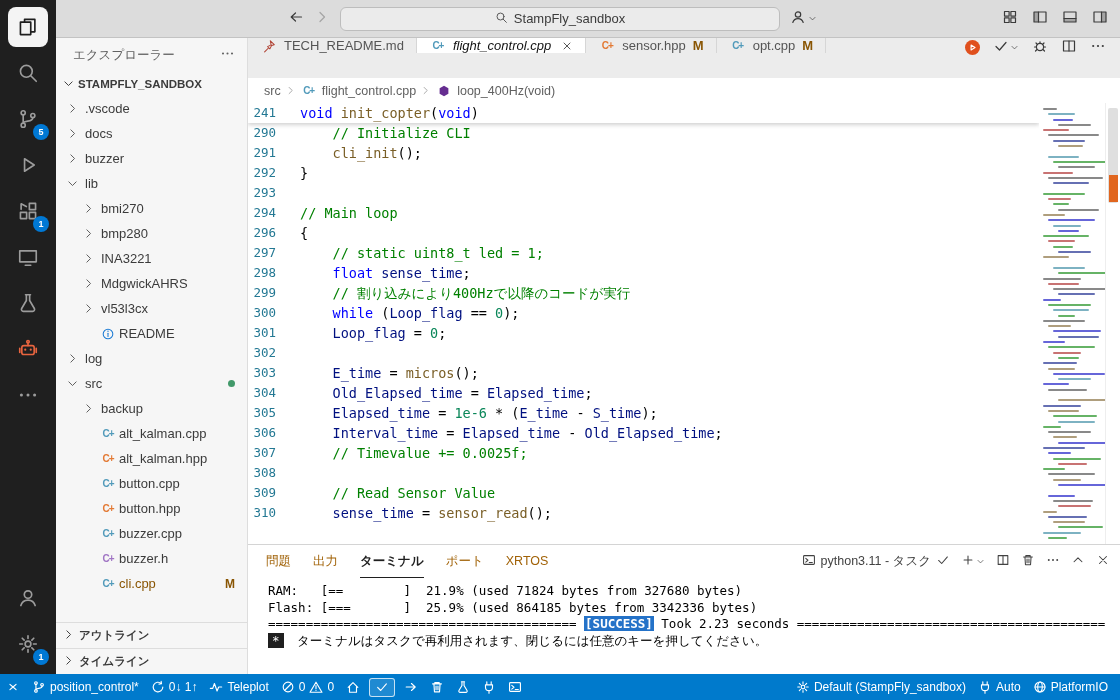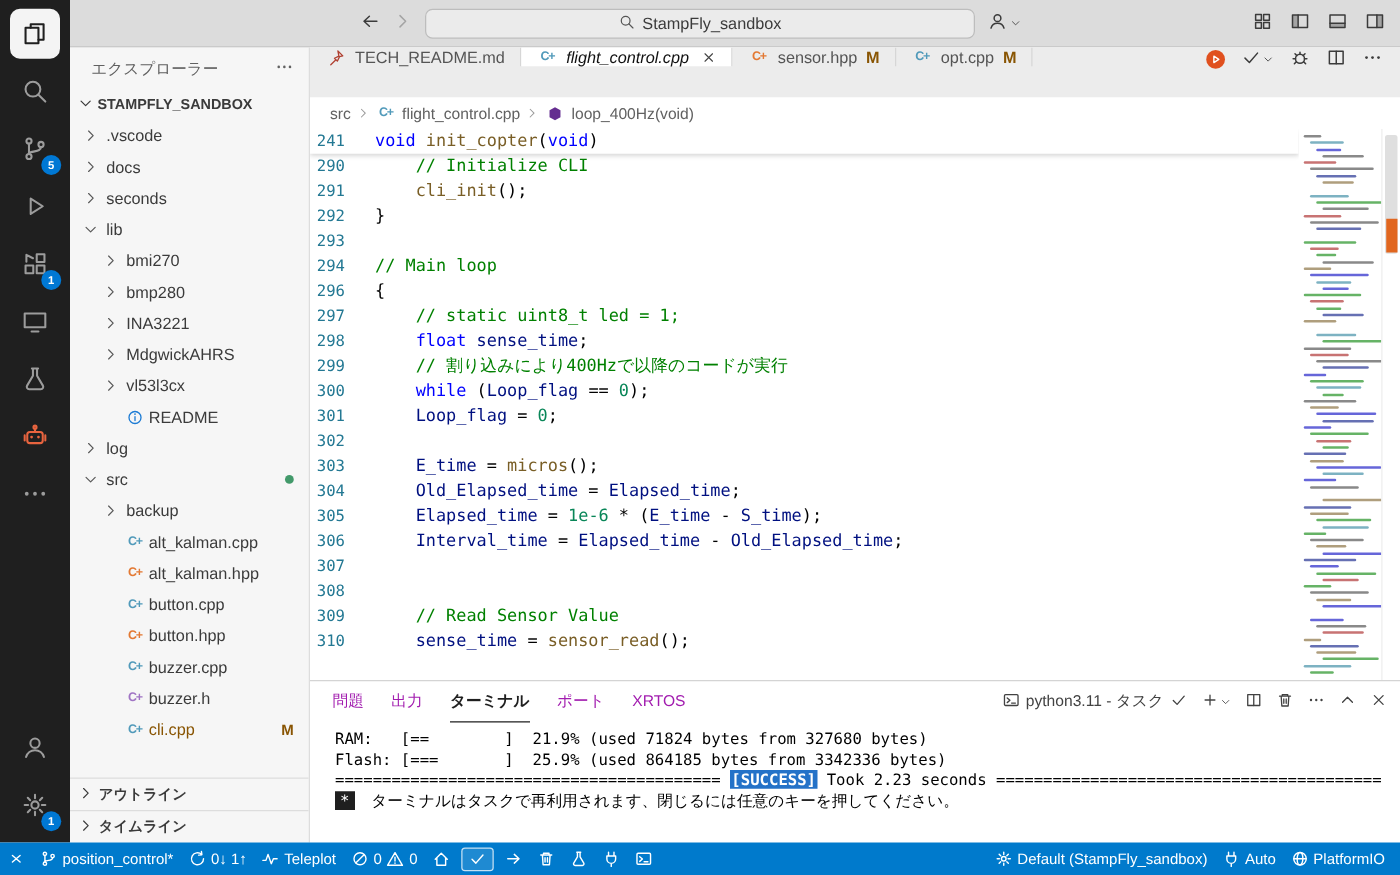--- a/index.html
+++ b/index.html
@@ -79,21 +79,21 @@
 .minimap{width:66px;flex:none;padding-top:5px;overflow:hidden}
 .mm-bar{height:2px;border-radius:1px;margin-bottom:3.3px;opacity:.6}
 .ruler{width:15px;flex:none;border-left:1px solid #eee;position:relative}
 .thumb{position:absolute;top:5px;left:2px;width:10px;height:95px;background:rgba(110,110,110,.22);border-radius:2px}
 .mark{position:absolute;top:72px;left:3px;width:9px;height:27px;background:#e1661f}
 
 
 .panel{height:130px;flex:none;border-top:1px solid #d4d4d4;display:flex;flex-direction:column;background:#fff}
 .panel-head{height:33px;flex:none;display:flex;align-items:center;padding:0 10px 0 18px}
 .ptabs{display:flex;gap:22px;height:100%}
-.ptab{color:#a21caf;font-size:12.5px;display:flex;align-items:center;border-bottom:1.5px solid transparent}
+.ptab{color:#a16207;font-size:12.5px;display:flex;align-items:center;border-bottom:1.5px solid transparent}
 .ptab.active{color:#1f1f1f;border-bottom-color:#1f1f1f;font-weight:700}
 .panel-right{margin-left:auto;display:flex;align-items:center;gap:11px;color:#424242;font-size:12.5px}
 .panel-right .ic{width:14px;height:14px}
 .task-chip{display:flex;align-items:center;gap:5px}
 .term{flex:1;font-family:"DejaVu Sans Mono","Liberation Mono",monospace;font-size:12.5px;color:#1f1f1f;padding:5px 0 0 20px;line-height:16.5px;white-space:pre;overflow:hidden}
 .succ{background:#2472c8;color:#fff;font-weight:700;padding:0 1px}
 .inv{background:#1f1f1f;color:#fff;padding:0 4px;margin-right:6px}
 
 
 .statusbar{grid-column:1/4;grid-row:3;background:#007acc;color:#fff;display:flex;align-items:stretch;font-size:12px;overflow:hidden}
@@ -273,21 +273,21 @@
           </span>
           <span class="tlbl" data-interactable="false">docs</span>
         </div>
         <div class="trow" data-interactable="true">
           <span class="ind" style="width:0px"></span>
           <span class="tchev">
             <svg class="ic " viewBox="0 0 16 16" data-interactable="false">
               <path d="M6 3.5L10.5 8 6 12.5"></path>
             </svg>
           </span>
-          <span class="tlbl" data-interactable="false">seconds</span>
+          <span class="tlbl" data-interactable="false">buzzer</span>
         </div>
         <div class="trow" data-interactable="true">
           <span class="ind" style="width:0px"></span>
           <span class="tchev">
             <svg class="ic " viewBox="0 0 16 16" data-interactable="false">
               <path d="M3.5 6L8 10.5 12.5 6"></path>
             </svg>
           </span>
           <span class="tlbl" data-interactable="false">lib</span>
         </div>
@@ -533,21 +533,21 @@
           <div class="cl " data-interactable="false"><span class="ln" data-interactable="false">297</span><span class="codetext"><span class="p">    </span><span class="c">// static uint8_t led = 1;</span></span></div>
           <div class="cl " data-interactable="false"><span class="ln" data-interactable="false">298</span><span class="codetext"><span class="p">    </span><span class="k">float</span><span class="p"> </span><span class="v">sense_time</span><span class="p">;</span></span></div>
           <div class="cl " data-interactable="false"><span class="ln" data-interactable="false">299</span><span class="codetext"><span class="p">    </span><span class="c">// 割り込みにより400Hzで以降のコードが実行</span></span></div>
           <div class="cl " data-interactable="false"><span class="ln" data-interactable="false">300</span><span class="codetext"><span class="p">    </span><span class="k">while</span><span class="p"> (</span><span class="v">Loop_flag</span><span class="p"> == </span><span class="n">0</span><span class="p">);</span></span></div>
           <div class="cl " data-interactable="false"><span class="ln" data-interactable="false">301</span><span class="codetext"><span class="p">    </span><span class="v">Loop_flag</span><span class="p"> = </span><span class="n">0</span><span class="p">;</span></span></div>
           <div class="cl " data-interactable="false"><span class="ln" data-interactable="false">302</span><span class="codetext"></span></div>
           <div class="cl " data-interactable="false"><span class="ln" data-interactable="false">303</span><span class="codetext"><span class="p">    </span><span class="v">E_time</span><span class="p"> = </span><span class="fn">micros</span><span class="p">();</span></span></div>
           <div class="cl " data-interactable="false"><span class="ln" data-interactable="false">304</span><span class="codetext"><span class="p">    </span><span class="v">Old_Elapsed_time</span><span class="p"> = </span><span class="v">Elapsed_time</span><span class="p">;</span></span></div>
           <div class="cl " data-interactable="false"><span class="ln" data-interactable="false">305</span><span class="codetext"><span class="p">    </span><span class="v">Elapsed_time</span><span class="p"> = </span><span class="n">1e-6</span><span class="p"> * (</span><span class="v">E_time</span><span class="p"> - </span><span class="v">S_time</span><span class="p">);</span></span></div>
           <div class="cl " data-interactable="false"><span class="ln" data-interactable="false">306</span><span class="codetext"><span class="p">    </span><span class="v">Interval_time</span><span class="p"> = </span><span class="v">Elapsed_time</span><span class="p"> - </span><span class="v">Old_Elapsed_time</span><span class="p">;</span></span></div>
-          <div class="cl " data-interactable="false"><span class="ln" data-interactable="false">307</span></div>
+          <div class="cl " data-interactable="false"><span class="ln" data-interactable="false">307</span><span class="codetext"><span class="p">    </span><span class="c">// Timevalue += 0.0025f;</span></span></div>
           <div class="cl " data-interactable="false"><span class="ln" data-interactable="false">308</span><span class="codetext"></span></div>
           <div class="cl " data-interactable="false"><span class="ln" data-interactable="false">309</span><span class="codetext"><span class="p">    </span><span class="c">// Read Sensor Value</span></span></div>
           <div class="cl " data-interactable="false"><span class="ln" data-interactable="false">310</span><span class="codetext"><span class="p">    </span><span class="v">sense_time</span><span class="p"> = </span><span class="fn">sensor_read</span><span class="p">();</span></span></div>
         </div>
       <div class="minimap" data-interactable="true">
           <div class="mm-bar" style="margin-left:4px;width:14px;background:#3b3b3b"></div>
           <div class="mm-bar" style="margin-left:9px;width:27px;background:#267f99"></div>
           <div class="mm-bar" style="margin-left:14px;width:20px;background:#0000c0"></div>
           <div class="mm-bar" style="margin-left:19px;width:33px;background:#3b3b3b"></div>
           <div class="mm-bar" style="margin-left:4px;width:26px;background:#a31515"></div>

